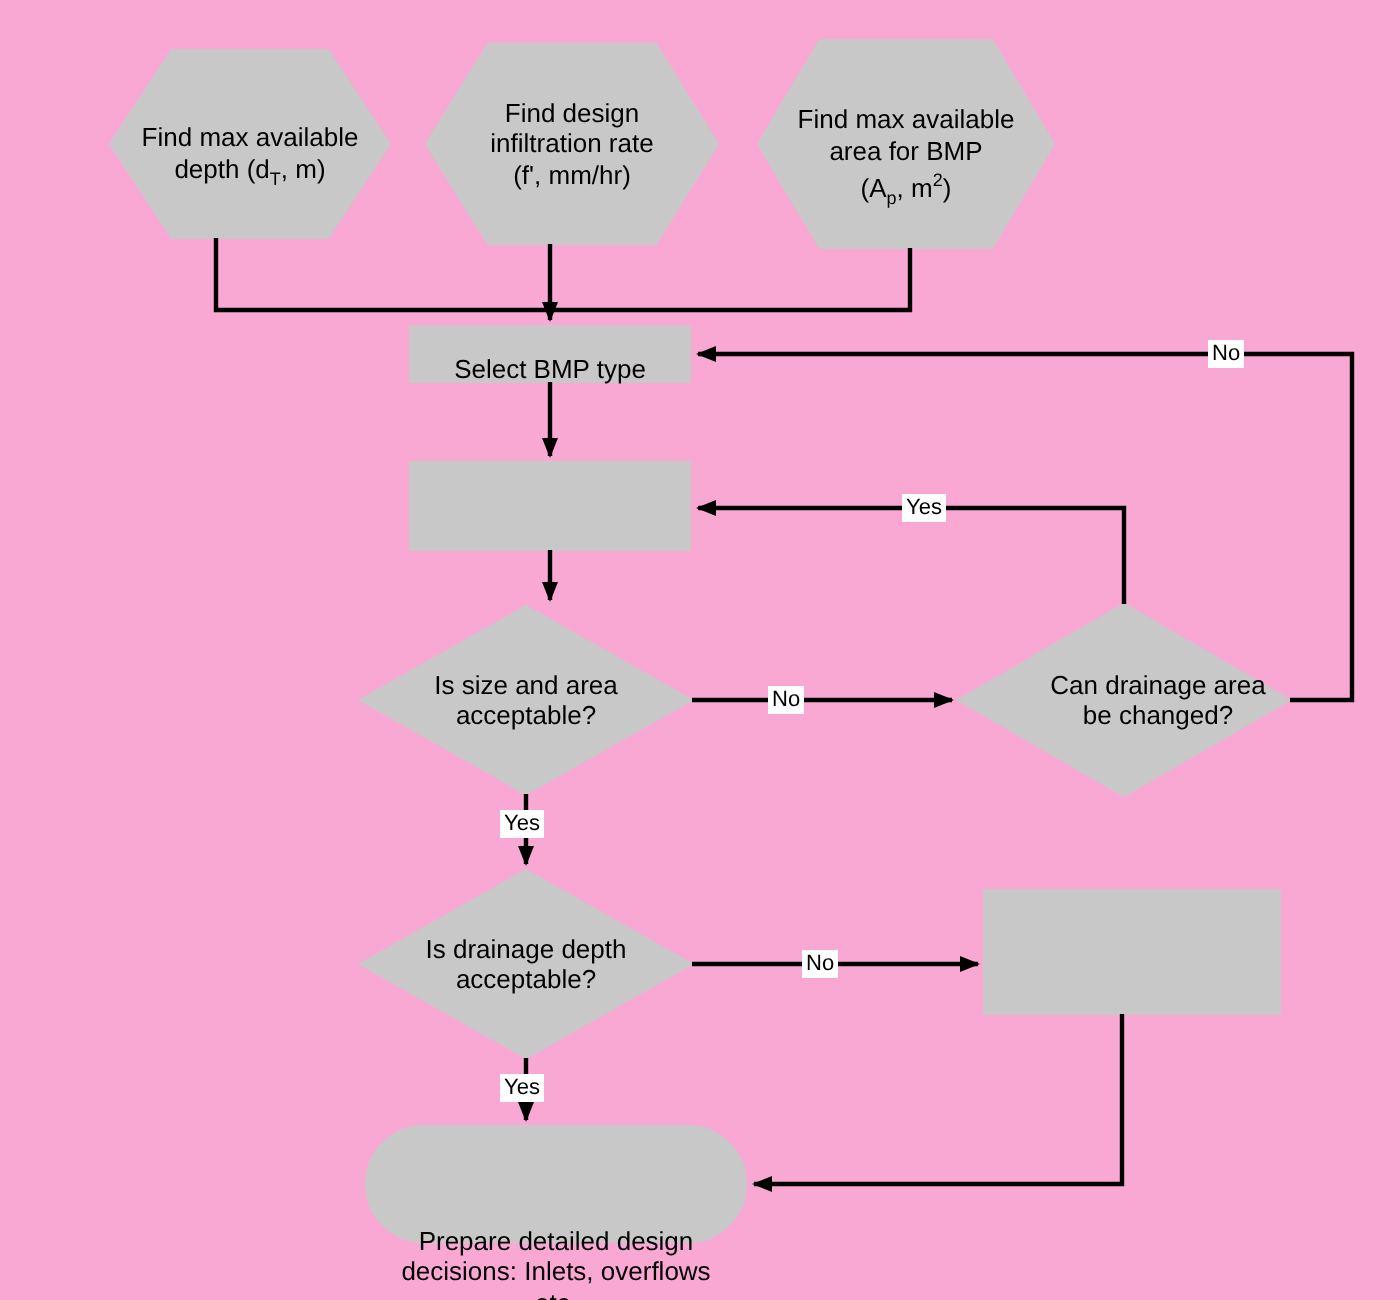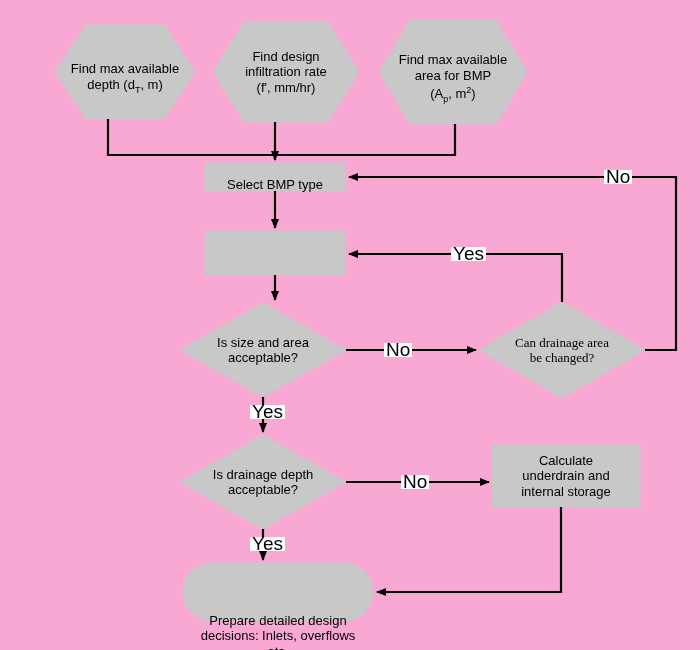--- a/index.html
+++ b/index.html
@@ -33,21 +33,21 @@
     font-family: "Liberation Sans", sans-serif;
     font-size: 13px;
     line-height: 15.5px;
     color: #000000;
     pointer-events: none;
     white-space: pre-line;
   }
   .edge-label {
     position: absolute;
     font-family: "Liberation Sans", sans-serif;
-    font-size: 19px;
+    font-size: 11px;
     color: #000000;
     background: #ffffff;
     padding: 0 2px;
     line-height: 14px;
   }
   sub, sup {
     font-size: 9px;
   }
 </style>
 </head>
@@ -151,29 +151,26 @@
 (A</span><sub>p</sub><span>, m</span><sup>2</sup><span>)</span>
     </span>
   </div>
 
   <div class="node-label" style="left:205px; top:163px; width:140px; height:44px;">Select BMP type</div>
 
 
   <div class="node-label" style="left:180px; top:330px; width:166px; height:40px;">Is size and area
 acceptable?</div>
 
-  <div class="node-label" style="left:477px; top:330px; width:170px; height:40px;font-family:Liberation Serif, serif;">Can drainage area
+  <div class="node-label" style="left:494px; top:330px; width:170px; height:40px;">Can drainage area
 be changed?</div>
 
   <div class="node-label" style="left:180px; top:462px; width:166px; height:40px;">Is drainage depth
 acceptable?</div>
 
-  <div class="node-label" style="left:492px; top:445px; width:148px; height:62px;">Calculate
-underdrain and
-internal storage</div>
 
   <div class="node-label" style="left:178px; top:563px; width:200px; height:58px;margin-top:44px;">Prepare detailed design
 decisions: Inlets, overflows
 etc.</div>
 
   <div class="edge-label" style="left:384px; top:343px;">No</div>
 
   <div class="edge-label" style="left:250px; top:405px;">Yes</div>
 
   <div class="edge-label" style="left:451px; top:247px;">Yes</div>

